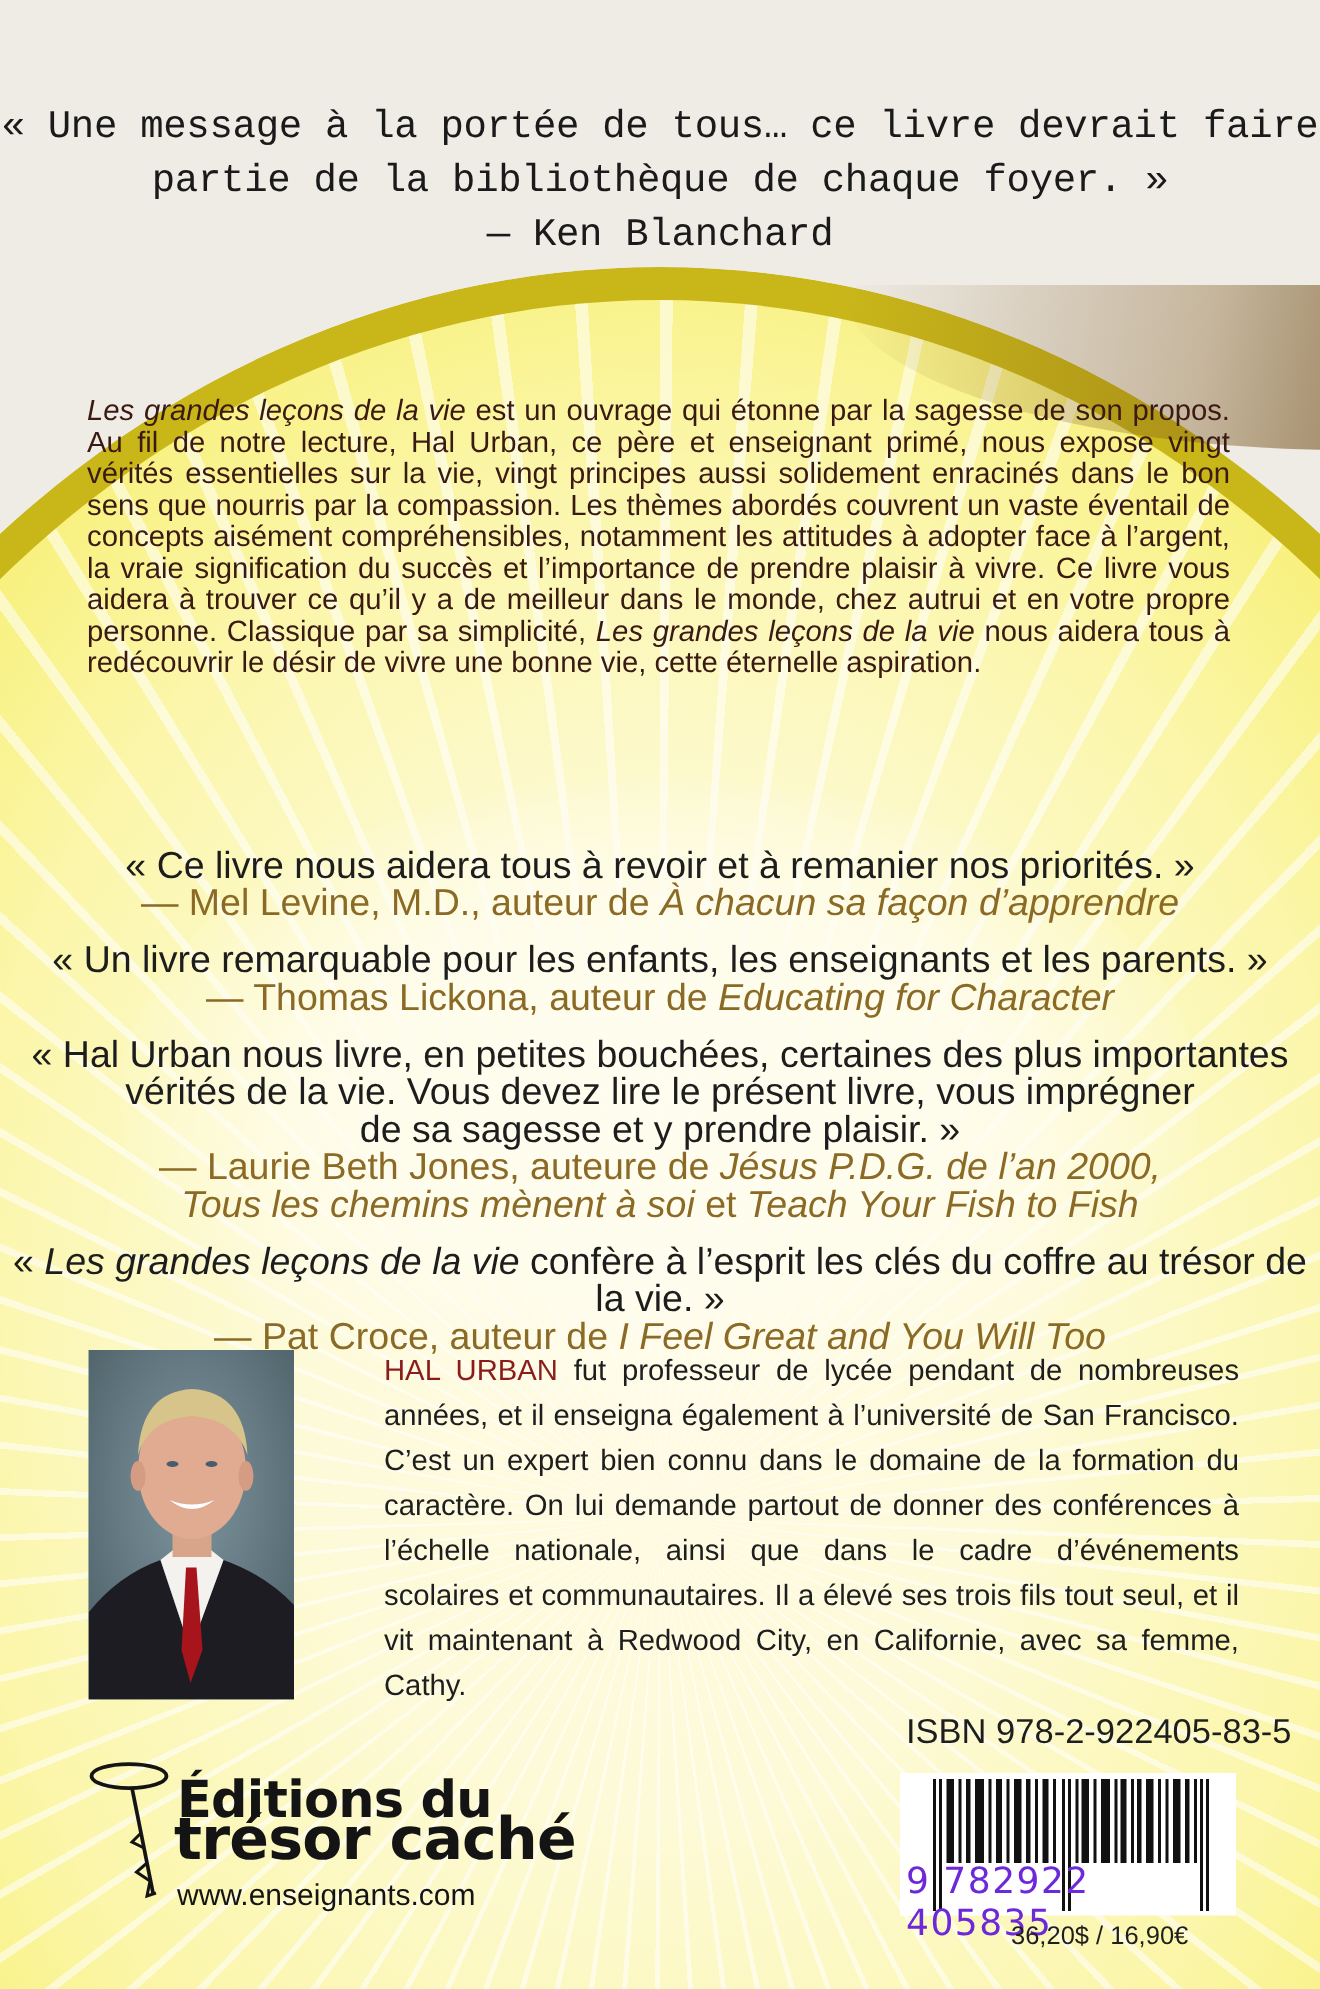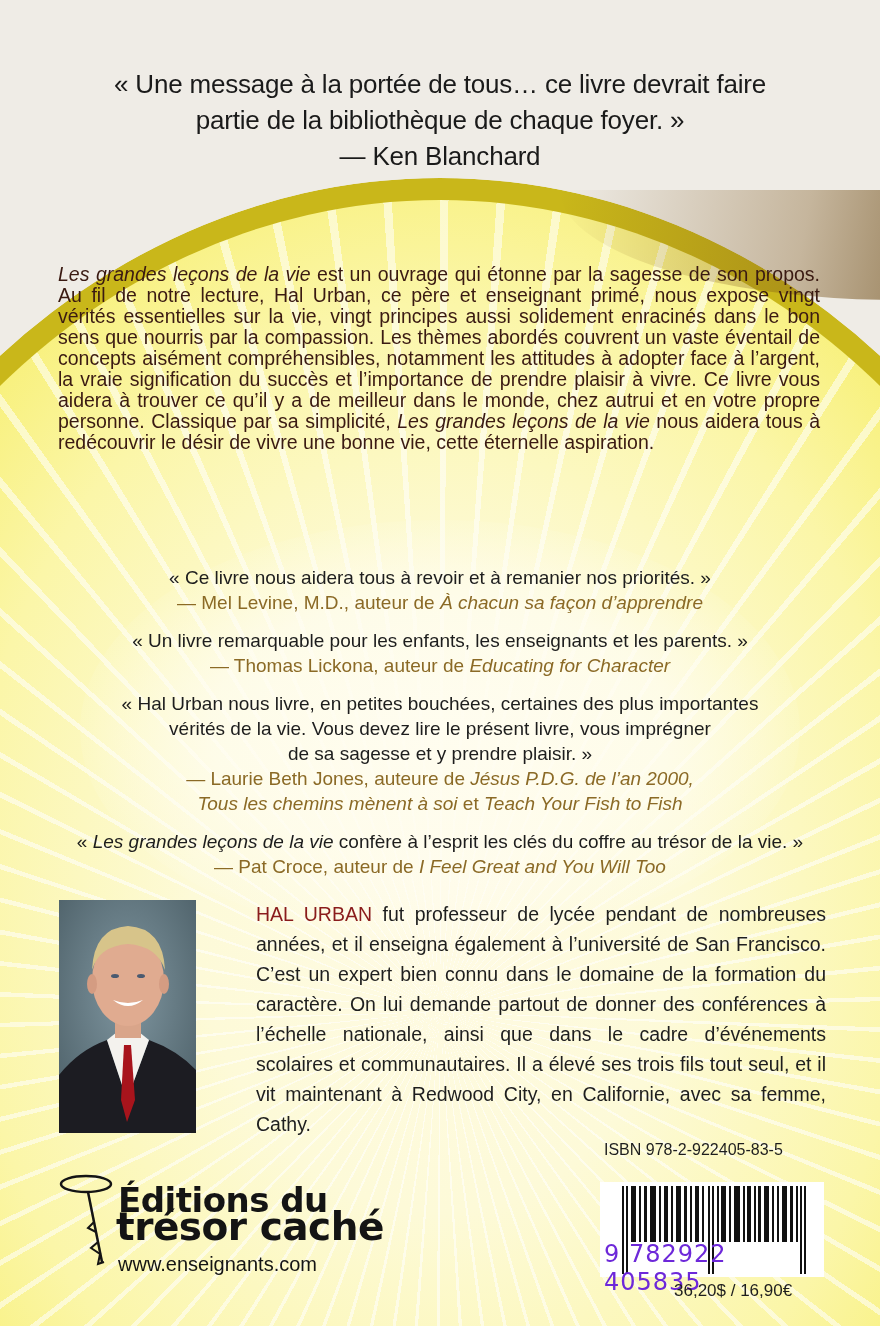--- a/index.html
+++ b/index.html
@@ -18,40 +18,40 @@
          mask: linear-gradient(#000 0, #000 100%);
   }
   .rim-shade { position:absolute; left:560px; top:190px; width:340px; height:110px;
          background:linear-gradient(100deg, rgba(120,80,20,0) 0%, rgba(120,80,20,0.35) 70%, rgba(110,75,20,0.6) 100%);
          border-radius:0 0 0 100%; pointer-events:none; }
   .center-glow { position:absolute; left:80px; top:520px; width:720px; height:420px; border-radius:50%;
          background:radial-gradient(ellipse at center, rgba(255,253,240,0.95) 0%, rgba(255,253,240,0.7) 45%, rgba(255,253,240,0) 75%); }
   .content { position:absolute; inset:0; }
 
   .top-quote { position:absolute; left:0; right:0; top:66px; text-align:center; color:#1a1a1a;
-               font-size:26px; line-height:36px; letter-spacing:-0.2px; }
+               font-size:26px; line-height:36px; letter-spacing:-0.2px;font-family:Liberation Mono, monospace; }
   .top-quote .attr { display:block; }
 
   .blurb { position:absolute; left:58px; width:762px; top:264px; color:#3a1a12; font-size:19.5px;
            line-height:21px; text-align:justify; }
   .blurb i { font-style:italic; }
 
-  .quotes { position:absolute; left:0; right:0; top:565px; text-align:center; font-size:19px; line-height:25px; }
+  .quotes { position:absolute; left:0; right:0; top:565px; text-align:center; font-size:25px; line-height:25px; }
   .q { margin-bottom:13px; }
   .q .text { color:#1d1d1d; display:block; }
   .q .by { color:#8b6a26; display:block; }
   .q i { font-style:italic; }
 
   .photo { position:absolute; left:59px; top:900px; width:137px; height:233px; overflow:hidden;
            background:linear-gradient(160deg,#6f8a99 0%,#5c7480 45%,#6b7d6a 100%); }
   .bio { position:absolute; left:256px; top:899px; width:570px; color:#1e1e1e; font-size:19.5px; line-height:30px;
          text-align:justify; }
   .bio .name { color:#8a1c1c; }
 
-  .isbn { position:absolute; left:604px; top:1141px; color:#1e1e1e; font-size:16px; }
+  .isbn { position:absolute; left:604px; top:1141px; color:#1e1e1e; font-size:23px; }
   .barcode { position:absolute; left:600px; top:1182px; width:224px; height:95px; background:#fff; }
   .barcode svg { position:absolute; left:0; top:0; }
   .barcode-digits { position:absolute; left:4px; top:58px; font-size:24px; letter-spacing:1px; color:#6d28d9;
                     font-family:"DejaVu Sans", sans-serif; }
   .price { position:absolute; left:674px; top:1281px; color:#1e1e1e; font-size:17px; }
 
   .publisher { position:absolute; left:56px; top:1170px; }
   .pub-line1 { position:absolute; left:62px; top:10px; font-size:34px; font-weight:bold; color:#141414;
                font-family:"DejaVu Sans", sans-serif; white-space:nowrap; letter-spacing:-0.5px;}
   .pub-line2 { position:absolute; left:60px; top:34px; font-size:39px; font-weight:bold; color:#141414;

